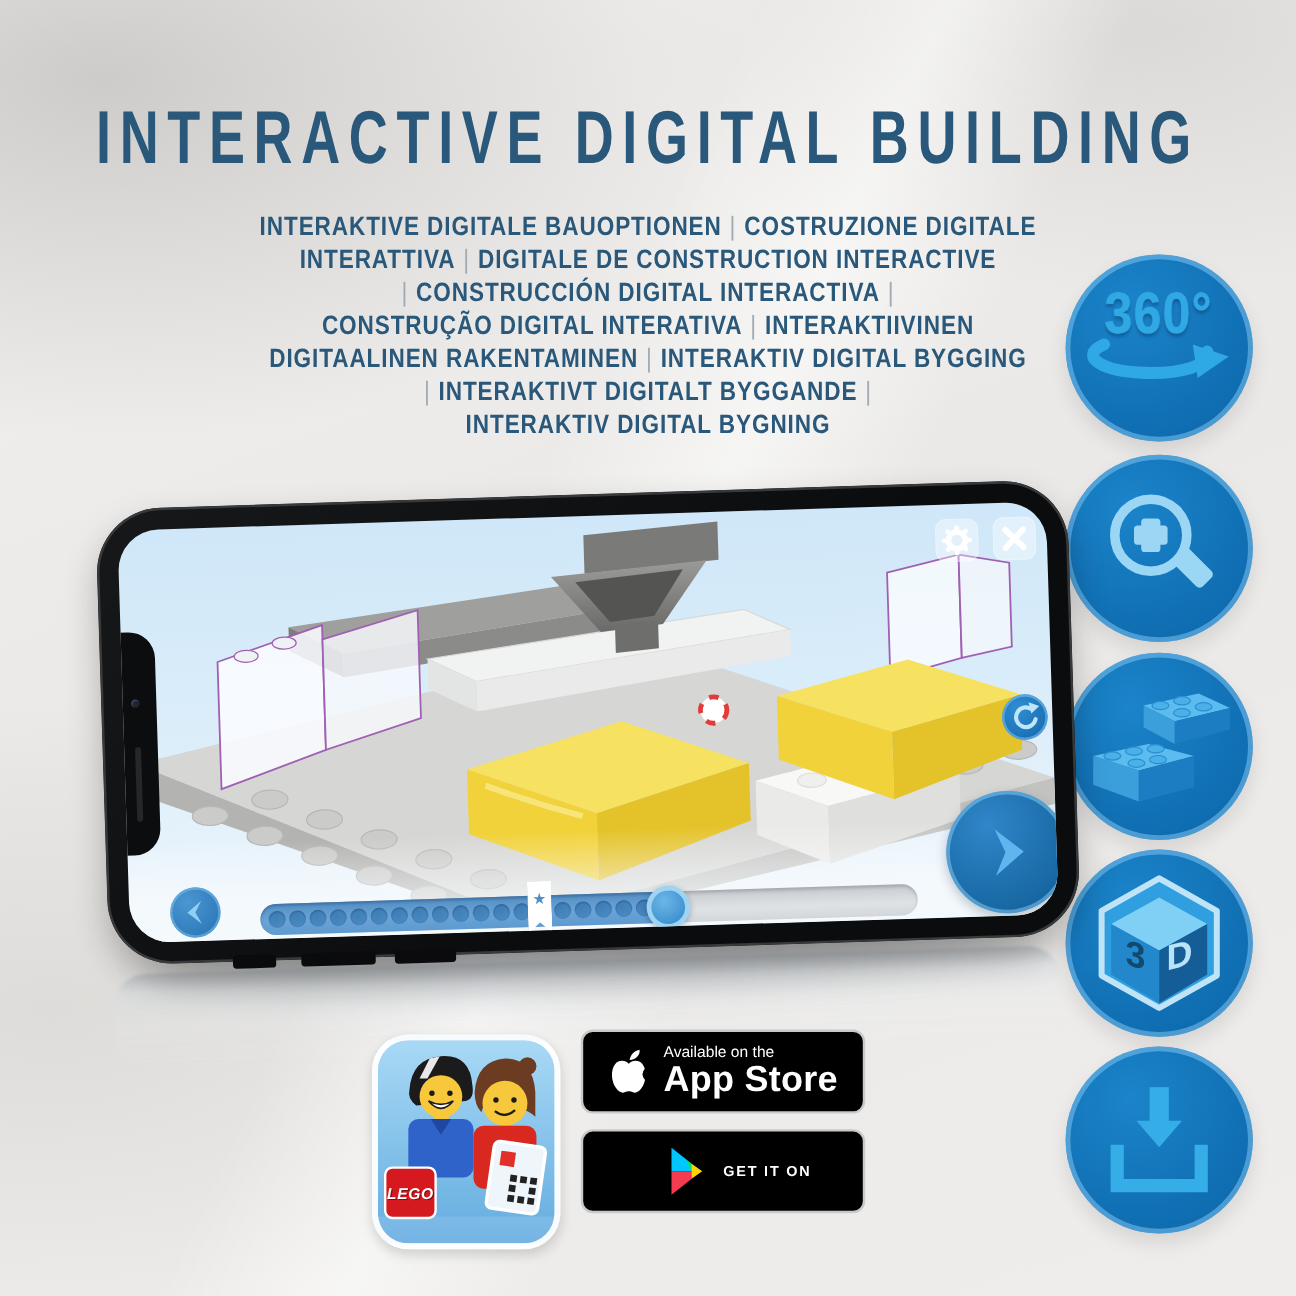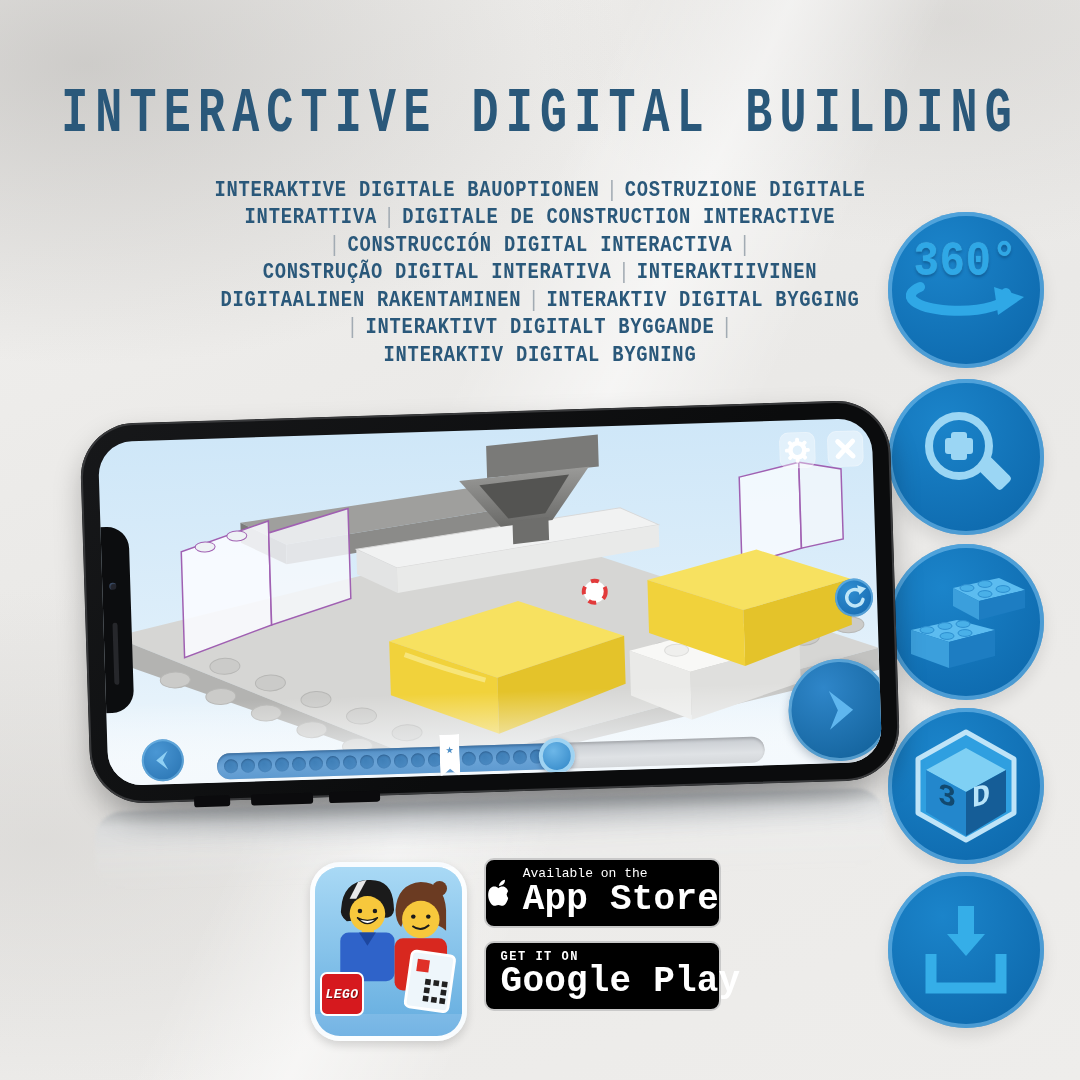--- a/index.html
+++ b/index.html
@@ -1,18 +1,18 @@
 <!DOCTYPE html>
 <html><head>
 <meta charset="utf-8">
 <style>
   html,body{margin:0;padding:0;background:#dddcda;}
   .canvas{
     position:relative;width:1080px;height:1080px;overflow:hidden;
-    font-family:Liberation Mono, monospace;
+    font-family:Liberation Sans, sans-serif;
     background:
       linear-gradient(115deg, rgba(255,255,255,0) 40%, rgba(255,255,255,0.55) 50%, rgba(255,255,255,0) 60%),
       radial-gradient(900px 500px at 8% 6%, rgba(176,174,171,0.55), rgba(176,174,171,0) 60%),
       radial-gradient(700px 380px at 88% 2%, rgba(200,198,195,0.5), rgba(200,198,195,0) 60%),
       radial-gradient(800px 420px at 4% 78%, rgba(205,203,200,0.45), rgba(205,203,200,0) 60%),
       linear-gradient(160deg,#f2f1ef 0%,#eae9e7 45%,#eeedeb 100%);
   }
   
   .title{
     position:absolute;top:78px;left:0;width:100%;text-align:center;
@@ -101,21 +101,21 @@
     background:#d6191e;border:2px solid #fff;box-sizing:border-box;
     display:flex;align-items:center;justify-content:center;}
   .lego-logo span{color:#fff;font-weight:800;font-style:italic;font-size:13px;letter-spacing:0.5px;
     text-shadow:1px 1px 0 #7a0d10;}
   .store-badge{position:absolute;left:484px;width:237px;height:70px;background:#000;
     border-radius:10px;border:2px solid #c9c9c9;box-sizing:border-box;z-index:3;
     display:flex;align-items:center;justify-content:center;gap:12px;color:#fff;}
   .badge-text{display:flex;flex-direction:column;line-height:1.05;}
   .badge-top{font-size:13px;font-weight:500;}
   .badge-top.caps{font-size:12px;letter-spacing:1.5px;font-weight:600;}
-  .badge-bottom{font-size:36px;font-weight:600;letter-spacing:0.2px;white-space:nowrap;}
+  .badge-bottom{font-size:30px;font-weight:600;letter-spacing:0.2px;white-space:nowrap;}
 </style>
 </head>
 <body>
 
 <div class="canvas">
 
   <div class="title">INTERACTIVE DIGITAL BUILDING</div>
   <div class="subtitle">
       <div><span>INTERAKTIVE DIGITALE BAUOPTIONEN</span><span class="pipe">|</span><span>COSTRUZIONE DIGITALE</span></div>
       <div><span>INTERATTIVA</span><span class="pipe">|</span><span>DIGITALE DE CONSTRUCTION INTERACTIVE</span></div>
@@ -418,17 +418,16 @@
 
   <div class="store-badge" style="top:941px;padding-left:24px;">
     <svg width="38" height="44" viewBox="0 0 90 110">
       <polygon points="14,6 76,55 14,55" fill="#00c6ff"></polygon>
       <polygon points="14,55 76,55 14,104" fill="#f43b4f"></polygon>
       <polygon points="44,32 76,55 52,52" fill="#00e27a"></polygon>
       <polygon points="56,40 78,55 56,70" fill="#ffd400"></polygon>
     </svg>
     <div class="badge-text">
       <span class="badge-top caps">GET IT ON</span>
-      <span class="badge-bottom">Google Play</span>
     </div>
   </div>
 
 </div>
 
 </body></html>

